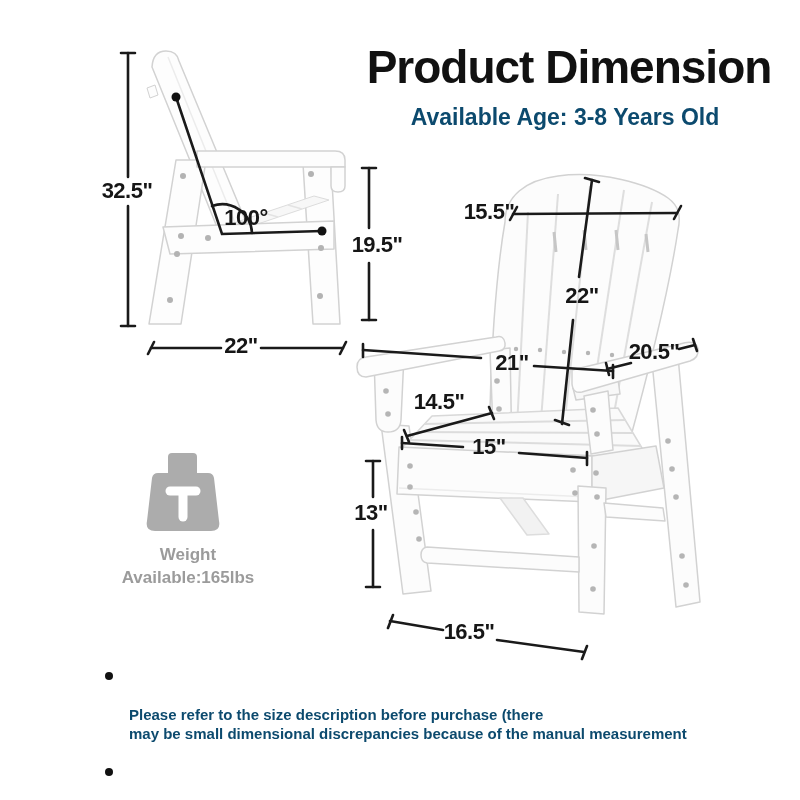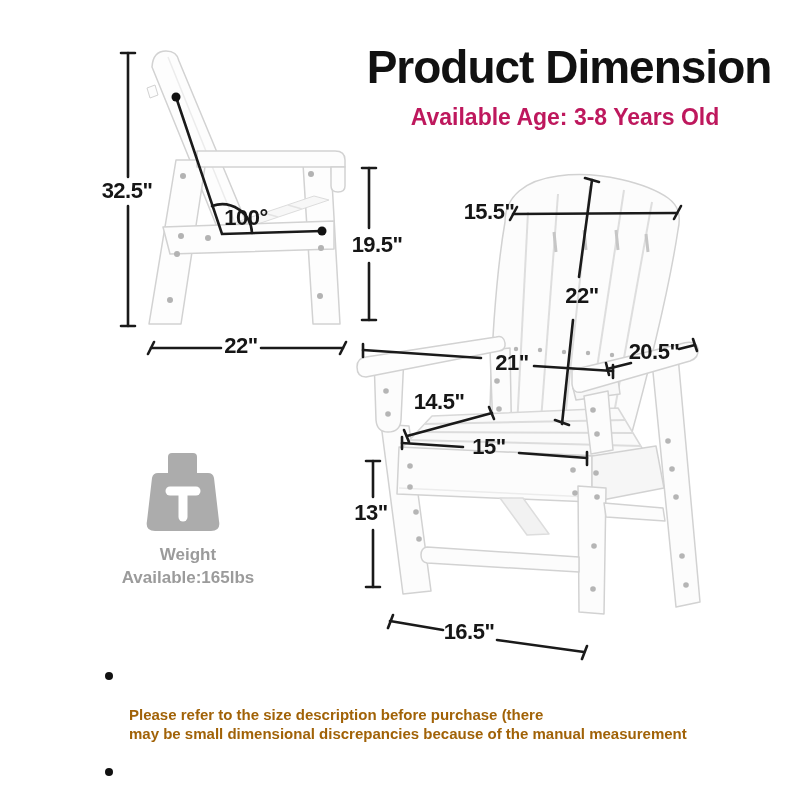--- a/index.html
+++ b/index.html
@@ -12,32 +12,32 @@
   .lbl{
     position:absolute;transform:translate(-50%,-50%);
     font-weight:700;font-size:22px;color:#161616;white-space:nowrap;letter-spacing:-0.5px;
   }
   .title{
     position:absolute;left:569px;top:67px;transform:translate(-50%,-50%);
     font-size:46px;font-weight:800;color:#111111;letter-spacing:-1px;white-space:nowrap;
   }
   .subtitle{
     position:absolute;left:565px;top:117px;transform:translate(-50%,-50%);
-    font-size:23px;font-weight:700;color:#be185d;white-space:nowrap;
+    font-size:23px;font-weight:700;color:#0c4a6e;white-space:nowrap;
   }
   .weight-icon{position:absolute;left:145px;top:451px;width:76px;height:84px;}
   .weight-text{
     position:absolute;left:188px;top:566px;transform:translate(-50%,-50%);
     text-align:center;font-size:17px;font-weight:700;color:#9b9b9b;line-height:23px;white-space:nowrap;
   }
   .weight-text span{display:block;}
   .notes{position:absolute;left:103px;top:667px;width:645px;}
   .note{
     position:relative;padding-left:26px;margin-bottom:20px;
-    font-size:15px;font-weight:700;color:#a16207;line-height:19px;white-space:pre-line;
+    font-size:15px;font-weight:700;color:#0c4a6e;line-height:19px;white-space:pre-line;
   }
   .note .dot{
     position:absolute;left:2px;top:5px;width:8px;height:8px;border-radius:50%;background:#111111;
   }
 </style>
 </head>
 <body>
 
 <div class="canvas">
 

